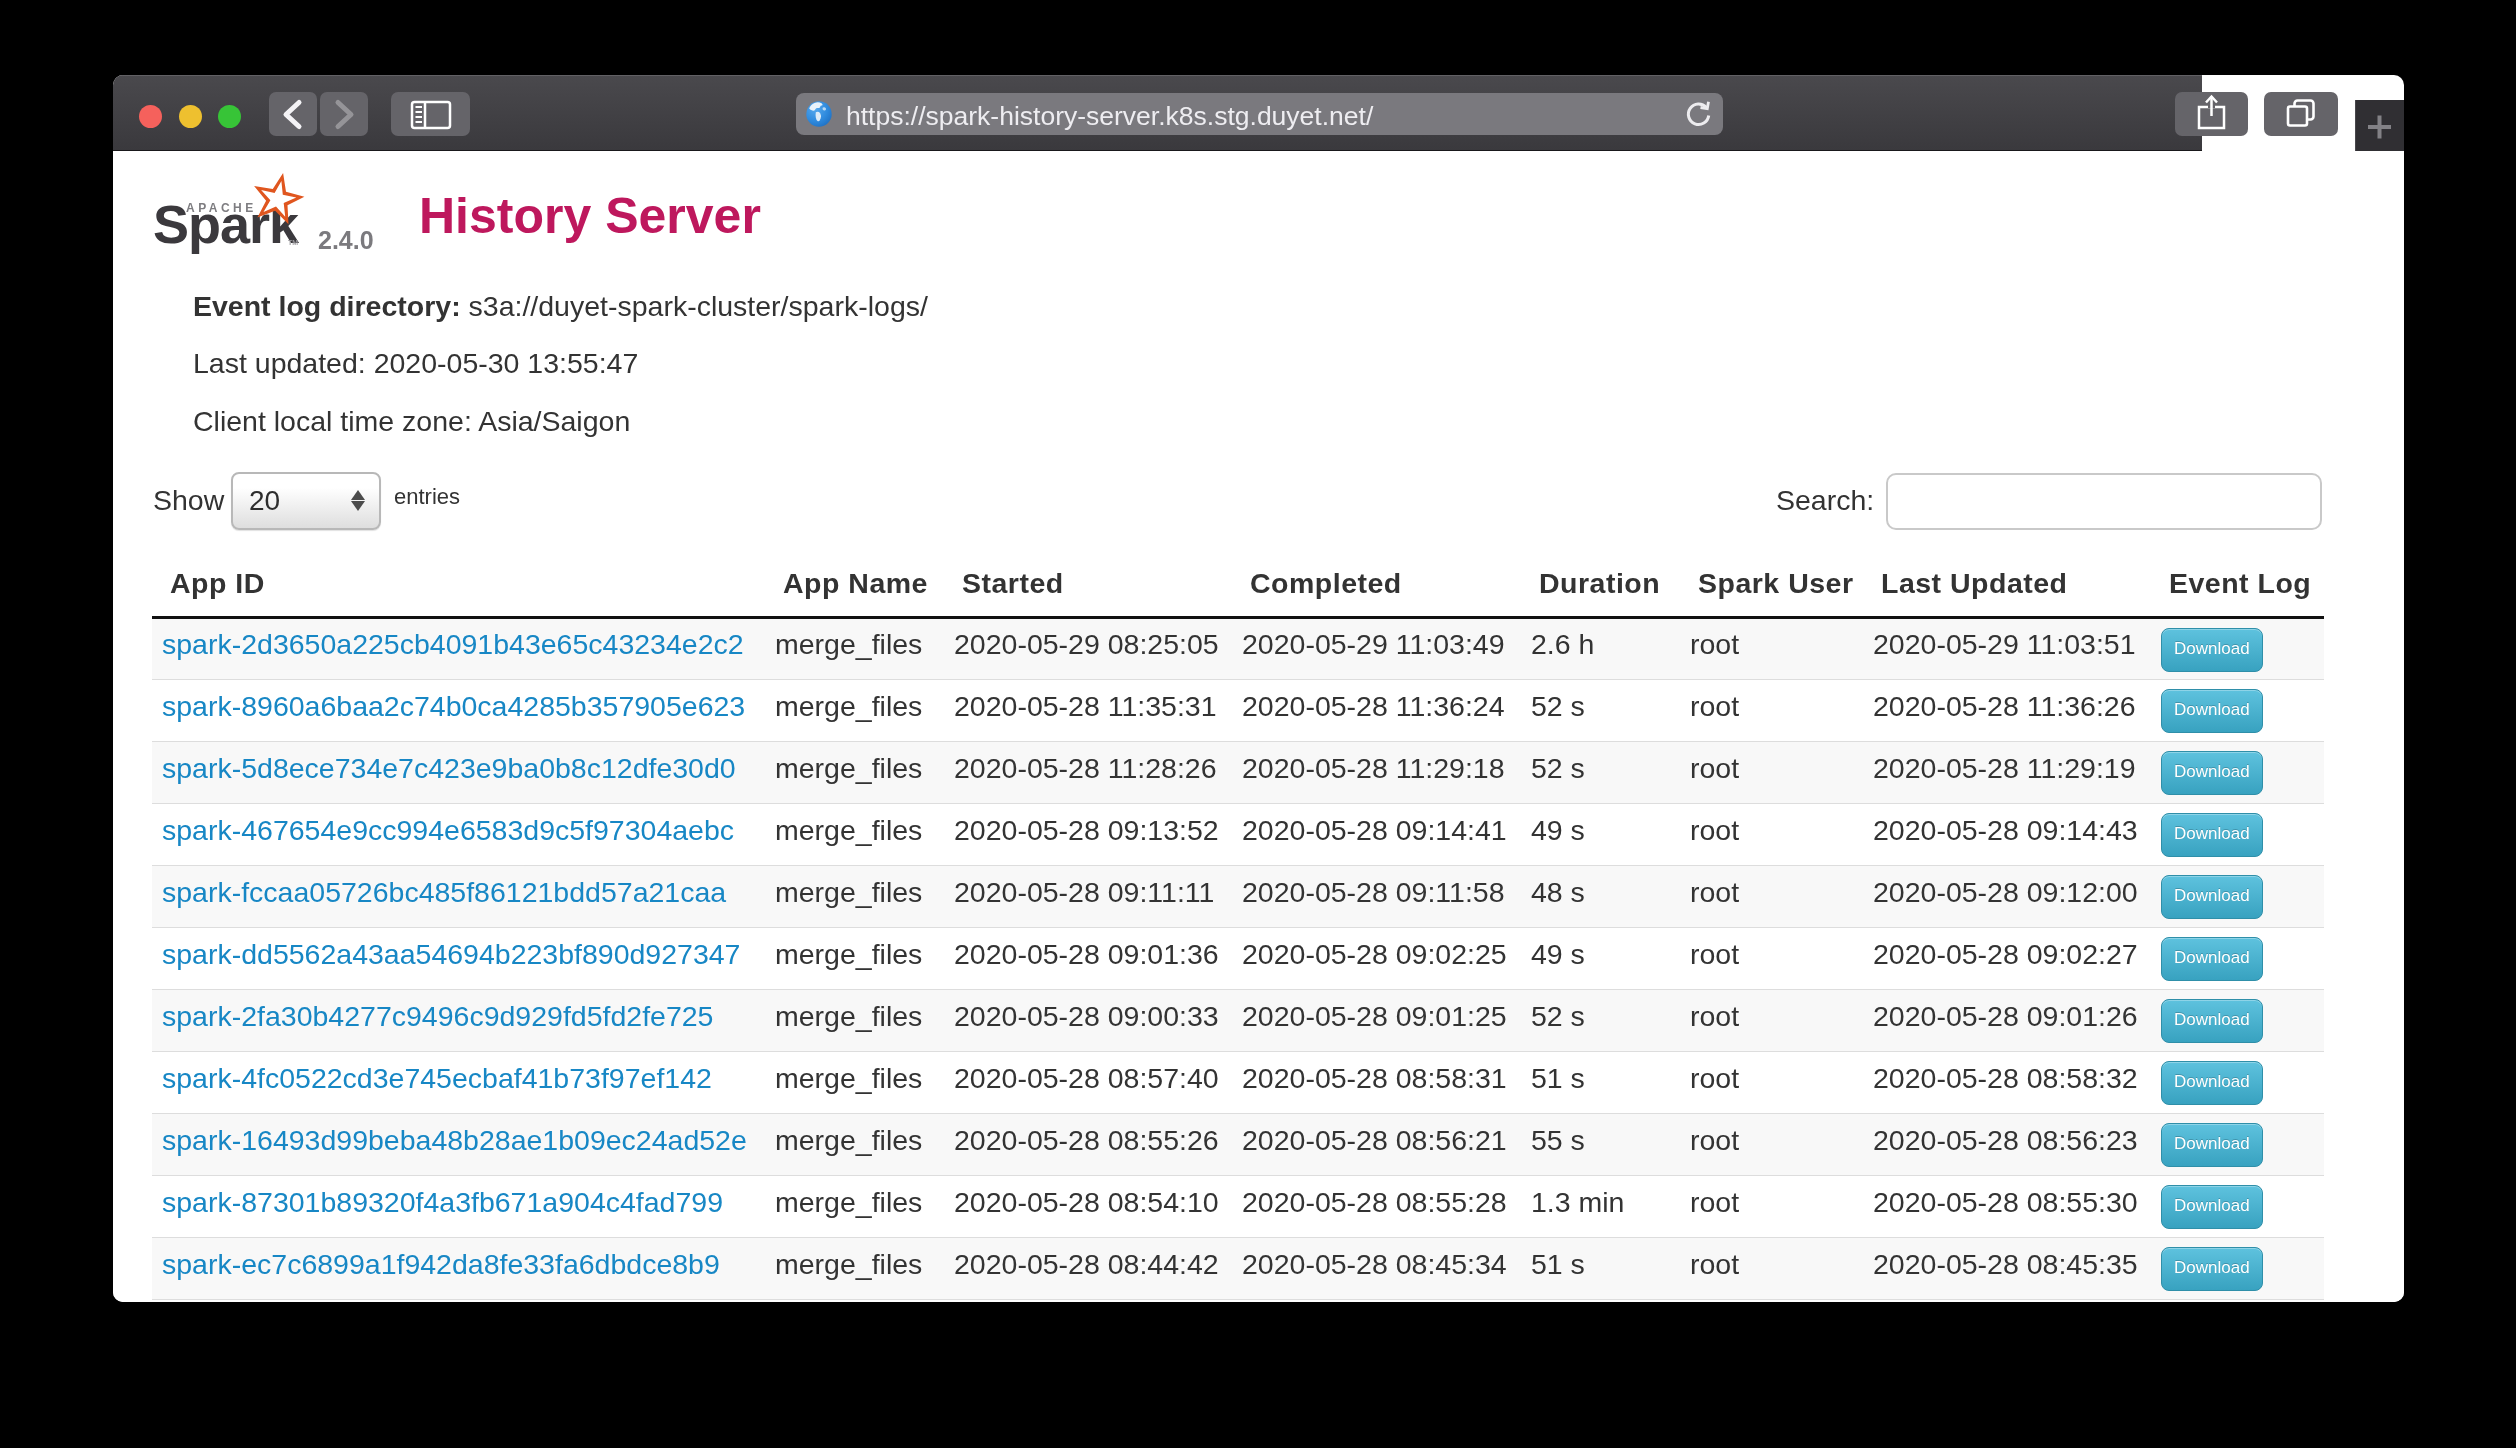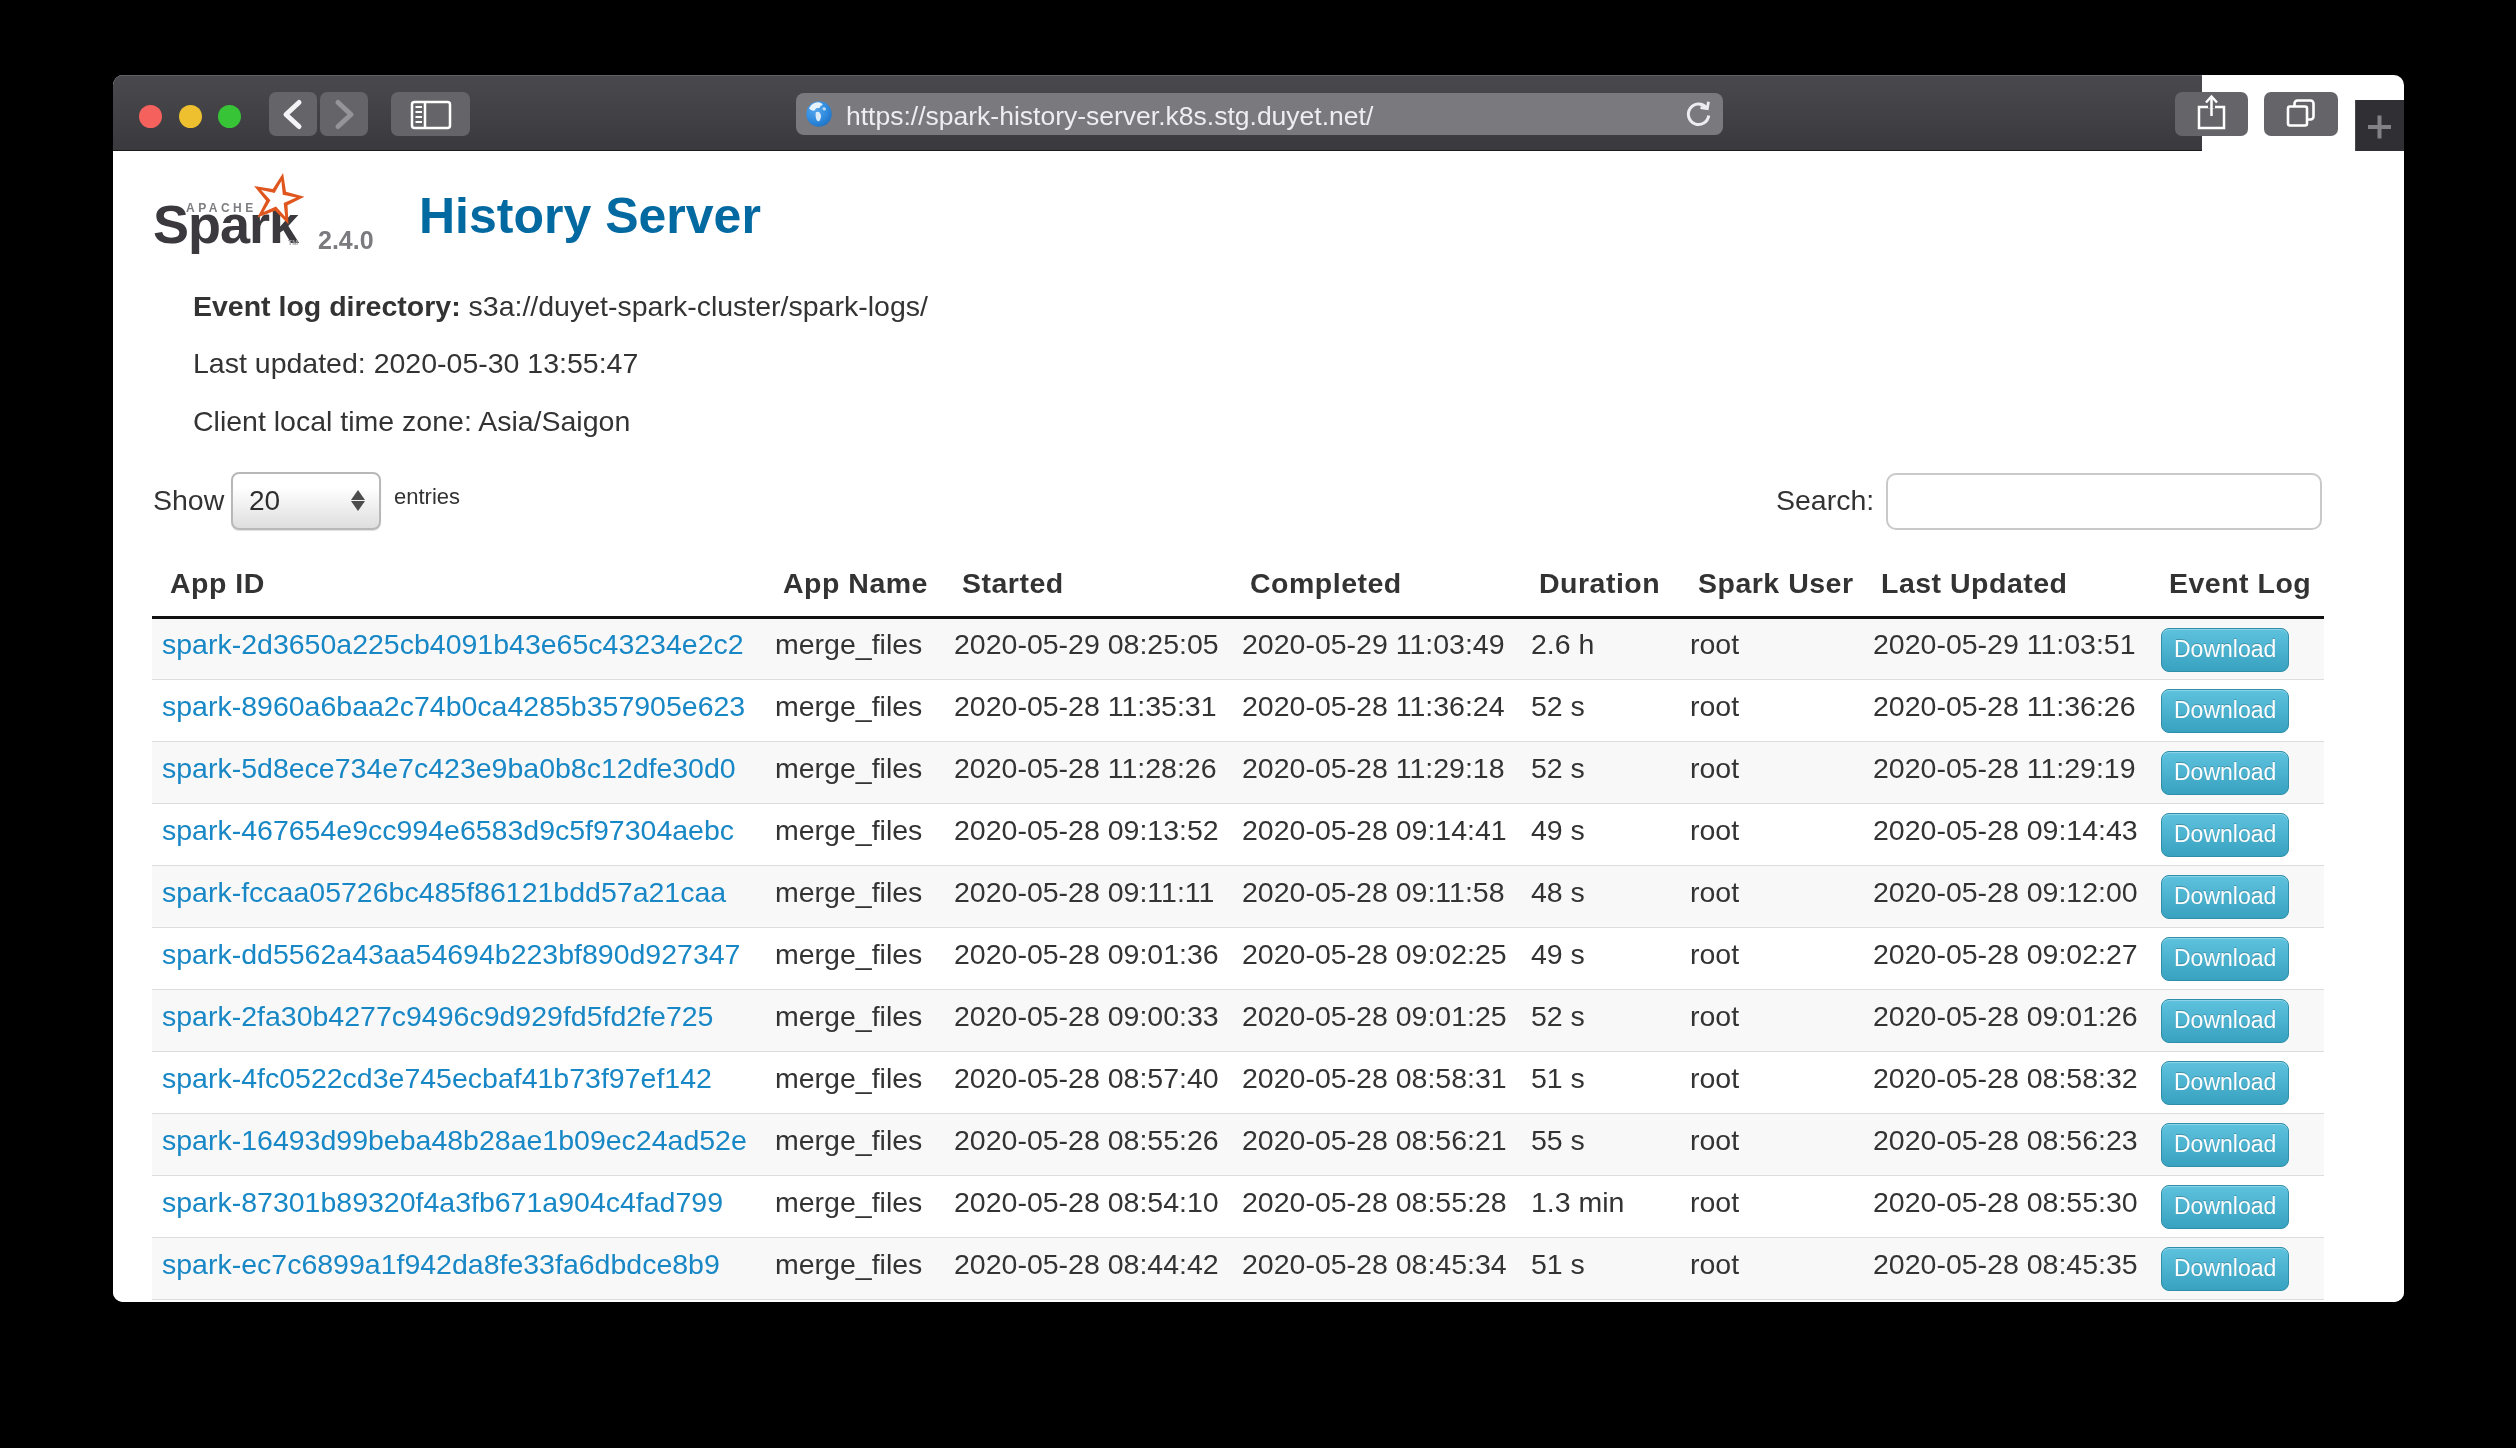--- a/index.html
+++ b/index.html
@@ -16,39 +16,39 @@
 #back{left:156px;width:48px}
 #fwd{left:207px;width:48px}
 #side{left:278px;width:79px}
 #share{left:2062px;width:73px}
 #tabs{left:2151px;width:74px}
 #url{position:absolute;left:683px;top:18px;width:927px;height:42px;background:#7a797e;border-radius:8px}
 #urltext{position:absolute;left:50px;top:0;line-height:47px;font-size:26.5px;color:#eeedf1;letter-spacing:0}
 #plus{position:absolute;left:2242px;top:25px;width:49px;height:51px;background:#302f33;border-left:1px solid #48474b}
 #page{position:absolute;left:0;top:76px;width:2291px;height:1151px;background:#fff;color:#333}
 #ver{position:absolute;left:205px;top:75px;font-size:25px;font-weight:bold;color:#7b7a7e}
-h1{position:absolute;left:306px;top:35px;font-size:50px;font-weight:bold;color:#0369a1;line-height:60px}
+h1{position:absolute;left:306px;top:35px;font-size:50px;font-weight:bold;color:#be185d;line-height:60px}
 .info{position:absolute;left:80px;font-size:28.5px;color:#333}
 #inf1{top:139px}
 #inf2{top:196px}
 #inf3{top:254px}
 #showlbl{position:absolute;left:40px;top:333px;font-size:28.5px}
 #entrieslbl{position:absolute;left:281px;top:333px;font-size:22px}
 #select{position:absolute;left:118px;top:321px;width:150px;height:58px;border:2px solid #b8b8b8;border-radius:8px;background:linear-gradient(#fff 25%,#dedede);box-shadow:0 1px 1px rgba(0,0,0,.12)}
 #select span{position:absolute;left:16px;top:0;line-height:54px;font-size:28px;color:#2e2e2e}
 #selarr-up{position:absolute;right:14px;top:16px;width:0;height:0;border-left:7px solid transparent;border-right:7px solid transparent;border-bottom:10px solid #4c4c4c}
 #selarr-dn{position:absolute;right:14px;bottom:17px;width:0;height:0;border-left:7px solid transparent;border-right:7px solid transparent;border-top:10px solid #4c4c4c}
 #searchlbl{position:absolute;left:1663px;top:333px;font-size:28.5px}
 #searchbox{position:absolute;left:1773px;top:322px;width:436px;height:57px;border:2px solid #c9c9c9;border-radius:10px;background:#fff}
 #tbl{position:absolute;left:39px;top:409px;width:2172px;border-collapse:collapse;table-layout:fixed;font-size:28.5px;color:#333}
 #tbl th{font-weight:bold;text-align:left;letter-spacing:0.5px;padding:0 0 8px 18px;height:57px;border-bottom:3px solid #111;vertical-align:middle}
 #tbl td{padding:0 0 8px 10px;height:62px;border-bottom:1px solid #ddd;vertical-align:middle;white-space:nowrap;overflow:hidden}
 #tbl tr.odd td{background:#f8f8f8}
 #tbl a{color:#1787c5;text-decoration:none}
-.btn{display:inline-block;height:44px;line-height:40px;padding:0 12px;background:linear-gradient(#5ec2de,#38a2c0);border:1px solid #2f8fa9;border-radius:8px;color:#fff;font-size:23px;text-shadow:0 -1px 0 rgba(0,0,0,.2);box-shadow:inset 0 1px 0 rgba(255,255,255,.3);position:relative;top:5px}
+.btn{display:inline-block;height:44px;line-height:40px;padding:0 12px;background:linear-gradient(#5ec2de,#38a2c0);border:1px solid #2f8fa9;border-radius:8px;color:#fff;font-size:17px;text-shadow:0 -1px 0 rgba(0,0,0,.2);box-shadow:inset 0 1px 0 rgba(255,255,255,.3);position:relative;top:5px}
 .icon{position:absolute}
 </style>
 </head>
 <body>
 <div id="win">
   <div id="bar">
     <div class="tl" id="tl1"></div>
       <div class="tl" id="tl2"></div>
       <div class="tl" id="tl3"></div>
     <div class="tbtn" id="back">

